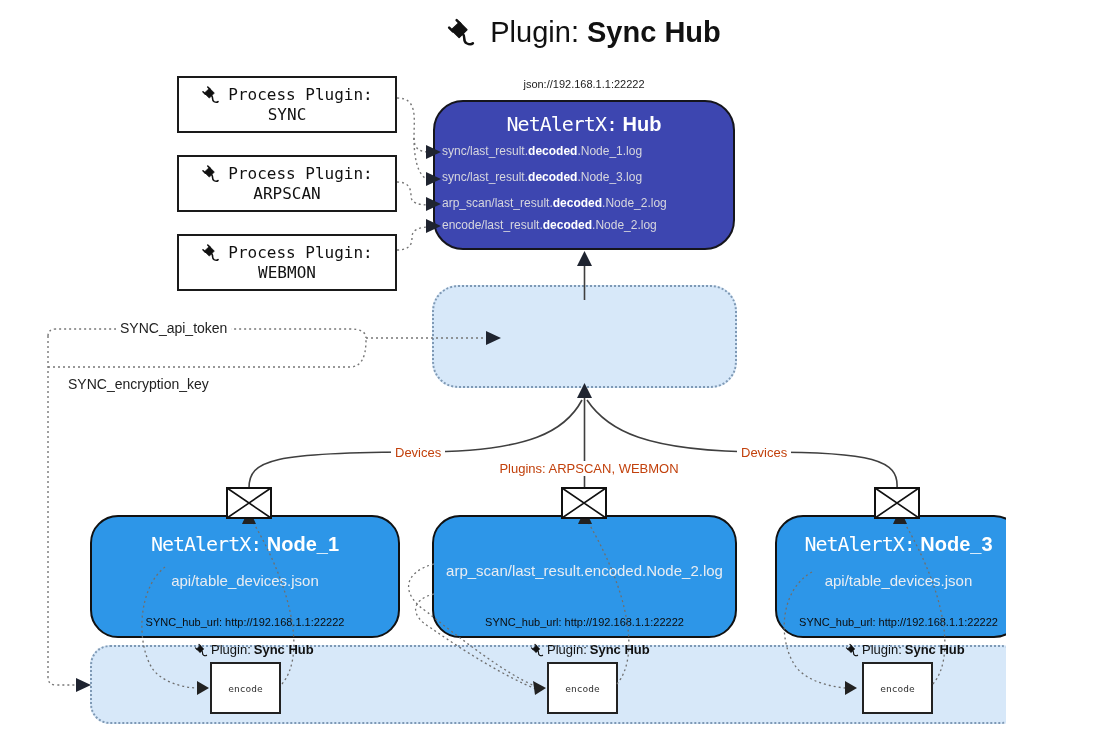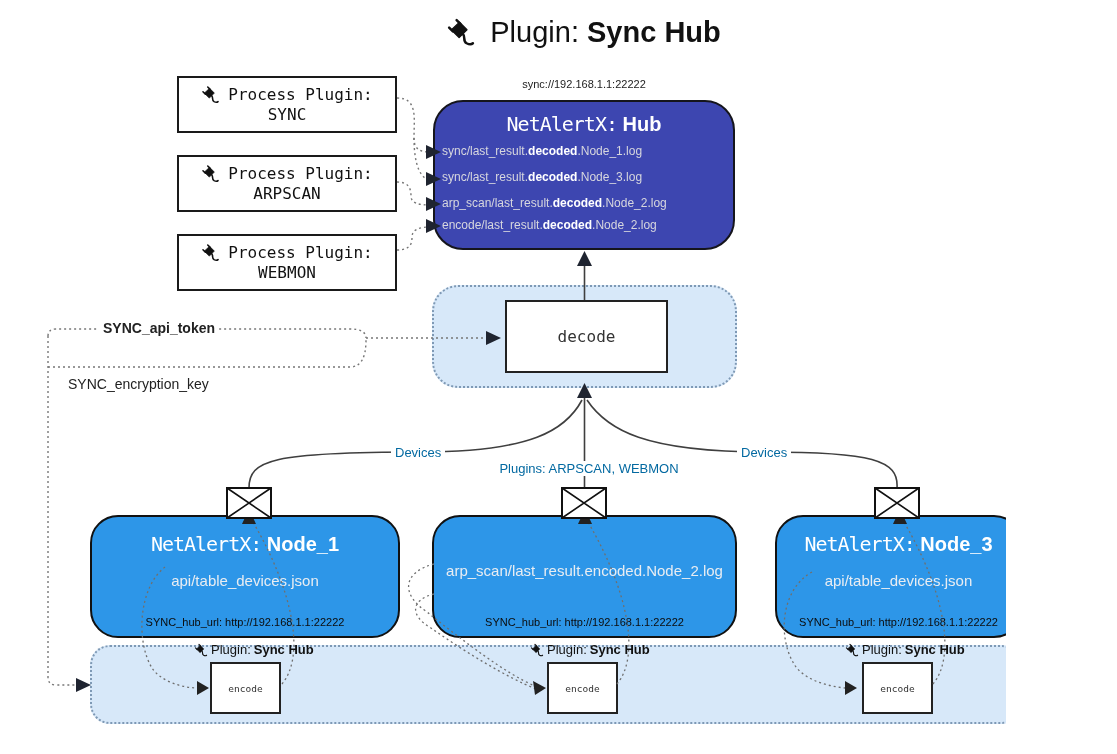--- a/index.html
+++ b/index.html
@@ -50,21 +50,21 @@
           border:2px solid #111; border-radius:28px; box-sizing:border-box;padding-left:44px; }
   .node-title { position:absolute; top:15px; left:0; width:100%; text-align:center;
                 font-size:20px; color:#fff; }
   .node-title .mono { letter-spacing:-1px; }
   .node-file { position:absolute; left:0; width:100%; text-align:center;
                font-size:15px; color:#e9edf2; white-space:nowrap; }
   .node-footer { position:absolute; bottom:8px; left:0; width:100%; text-align:center;
                  font-size:11px; color:#0c0c0c; }
 
   
-  .lbl { position:absolute; font-size:13px; color:#0369a1; background:#fff; padding:0 4px;
+  .lbl { position:absolute; font-size:13px; color:#c2410c; background:#fff; padding:0 4px;
          white-space:nowrap; z-index:6; }
   .tok { font-size:14px; color:#222; }
   .plugs-lbl { width:180px; text-align:center; }
   .enc-label { position:absolute; top:642px; font-size:13px; color:#111; z-index:6;
                display:flex; align-items:center; gap:3px; white-space:nowrap; }
   .enc-label .plug-svg { vertical-align:-2px; }
 
   
   .overlay { position:absolute; left:0; top:0; z-index:5; pointer-events:none; }
 </style>
@@ -113,43 +113,42 @@
   <div class="pbox" style="top:234px">
     <div class="row1">
         <svg class="plug-svg" width="19" height="19">
           <use href="#plug"></use>
         </svg>
       <span>Process Plugin:</span>
       </div>
     <div>WEBMON</div>
   </div>
 
-  <div class="hub-url">sync://192.168.1.1:22222</div>
+  <div class="hub-url">json://192.168.1.1:22222</div>
   <div class="hub"></div>
   <div class="hub-title">
     <span class="mono">NetAlertX:</span>
     <b>Hub</b>
   </div>
   <div class="hub-file" style="top:144px">
     <span>sync/last_result.</span><b>decoded</b><span>.Node_1.log</span>
   </div>
   <div class="hub-file" style="top:170px">
     <span>sync/last_result.</span><b>decoded</b><span>.Node_3.log</span>
   </div>
   <div class="hub-file" style="top:196px">
     <span>arp_scan/last_result.</span><b>decoded</b><span>.Node_2.log</span>
   </div>
   <div class="hub-file" style="top:218px">
     <span>encode/last_result.</span><b>decoded</b><span>.Node_2.log</span>
   </div>
 
   <div class="lightbox decode-wrap"></div>
-  <div class="codebox decode-box">decode</div>
-
-  <div class="lbl tok" style="left:99px; top:320px;font-weight:bold;">SYNC_api_token</div>
+
+  <div class="lbl tok" style="left:116px; top:320px;">SYNC_api_token</div>
   <div class="lbl tok" style="left:64px; top:376px;">SYNC_encryption_key</div>
 
   <div class="lbl" style="left:391px; top:445px;">Devices</div>
   <div class="lbl" style="left:737px; top:445px;">Devices</div>
   <div class="lbl plugs-lbl" style="left:495px; top:461px;">Plugins: ARPSCAN, WEBMON</div>
 
   <div class="node" style="left:90px; width:310px;">
     <div class="node-title">
       <span class="mono">NetAlertX:</span> <b>Node_1</b>
     </div>

